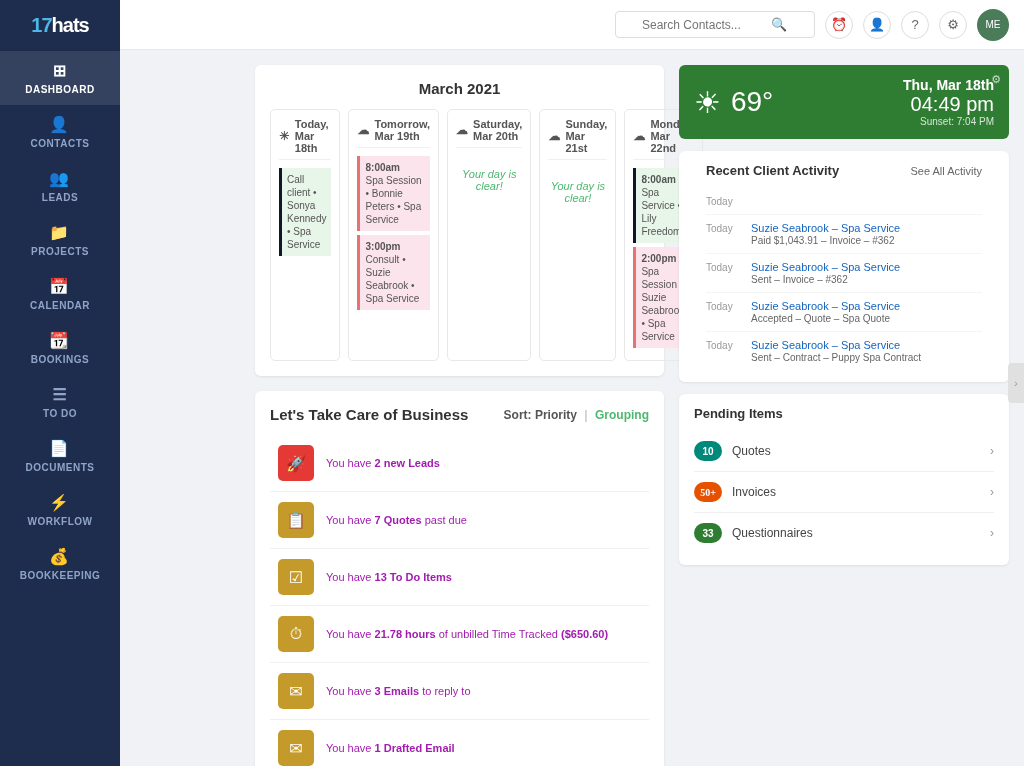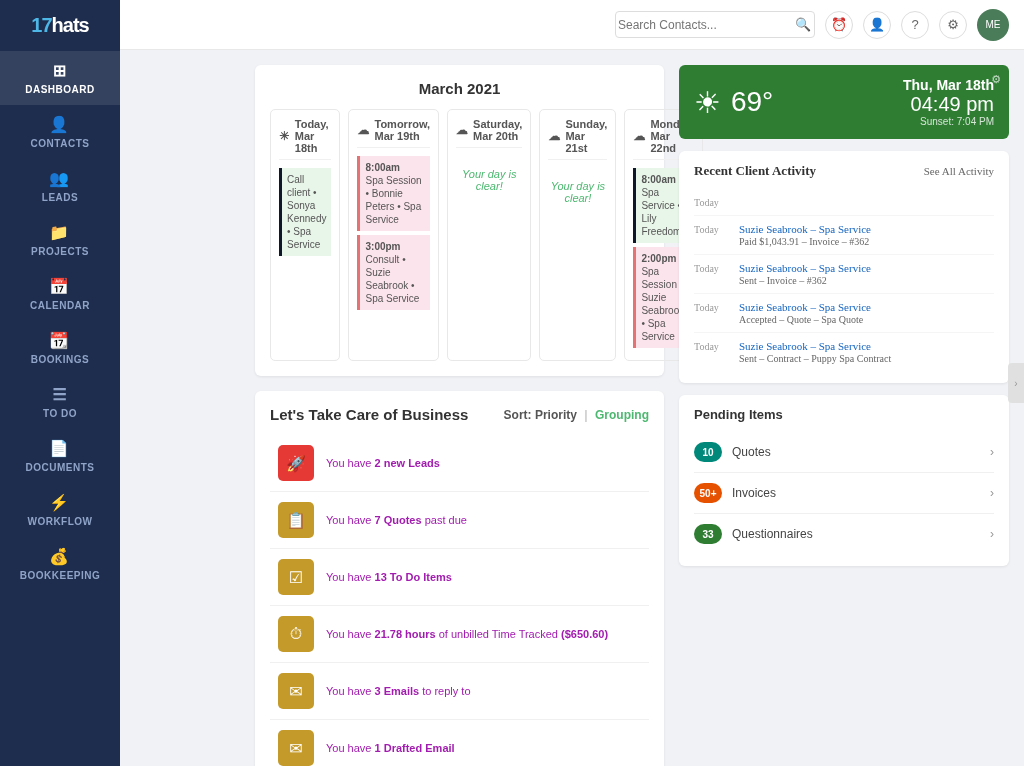--- a/index.html
+++ b/index.html
@@ -57,21 +57,21 @@
       justify-content: flex-end;
       padding: 0 15px;
       border-bottom: 1px solid #e8e8e8;
       z-index: 10;
     }
     .search-bar {
       display: flex;
       align-items: center;
       border: 1px solid #ddd;
       border-radius: 4px;
-      padding: 5px 2px;
+      padding: 5px 26px;
       gap: 6px;
       width: 200px;
     }
     .search-bar input {
       border: none;
       outline: none;
       font-size: 12px;
       color: #999;
       width: 100%;
       background: transparent;
@@ -197,23 +197,22 @@
     .weather-right { text-align: right; }
     .weather-date { font-size: 14px; font-weight: 600; }
     .weather-time { font-size: 20px; font-weight: 300; }
     .weather-sunset { font-size: 10px; opacity: 0.8; }
     .weather-gear { position: absolute; top: 8px; right: 8px; font-size: 11px; opacity: 0.7; cursor: pointer; }
 
     
     .activity-section {
       background: white;
       border-radius: 6px;
-      padding: 12px 15px;
+      padding: 12px 27px;
       box-shadow: 0 1px 3px rgba(0,0,0,0.08);
-      font-family: Liberation Serif, serif;
     }
     .section-header { display: flex; justify-content: space-between; align-items: center; margin-bottom: 10px; }
     .section-title { font-size: 13px; font-weight: 700; color: #333; }
     .see-all { font-size: 11px; color: #666; cursor: pointer; text-decoration: none; }
 
     .activity-item { padding: 7px 0; border-bottom: 1px solid #f5f5f5; display: flex; gap: 10px; }
     .activity-item:last-child { border-bottom: none; }
     .activity-day { font-size: 10px; color: #999; width: 35px; flex-shrink: 0; padding-top: 1px; }
     .activity-content { flex: 1; }
     .activity-link { color: #1565c0; font-size: 11px; font-weight: 500; text-decoration: none; display: block; cursor: pointer; }
@@ -241,21 +240,21 @@
       display: flex;
       align-items: center;
       justify-content: center;
       font-size: 10px;
       font-weight: 700;
       color: white;
       margin-right: 10px;
       flex-shrink: 0;
     }
     .badge-teal { background: #00897b; }
-    .badge-orange { background: #e65100; }
+    .badge-orange { background: #e65100; font-family: Liberation Serif, serif; }
     .badge-green { background: #2e7d32; }
     .pending-label { flex: 1; font-size: 12px; color: #444; font-weight: 500; }
     .pending-arrow { color: #999; font-size: 12px; }
 
     
     ::-webkit-scrollbar { width: 6px; }
     ::-webkit-scrollbar-track { background: #f1f1f1; }
     ::-webkit-scrollbar-thumb { background: #ccc; border-radius: 3px; }
 
     

